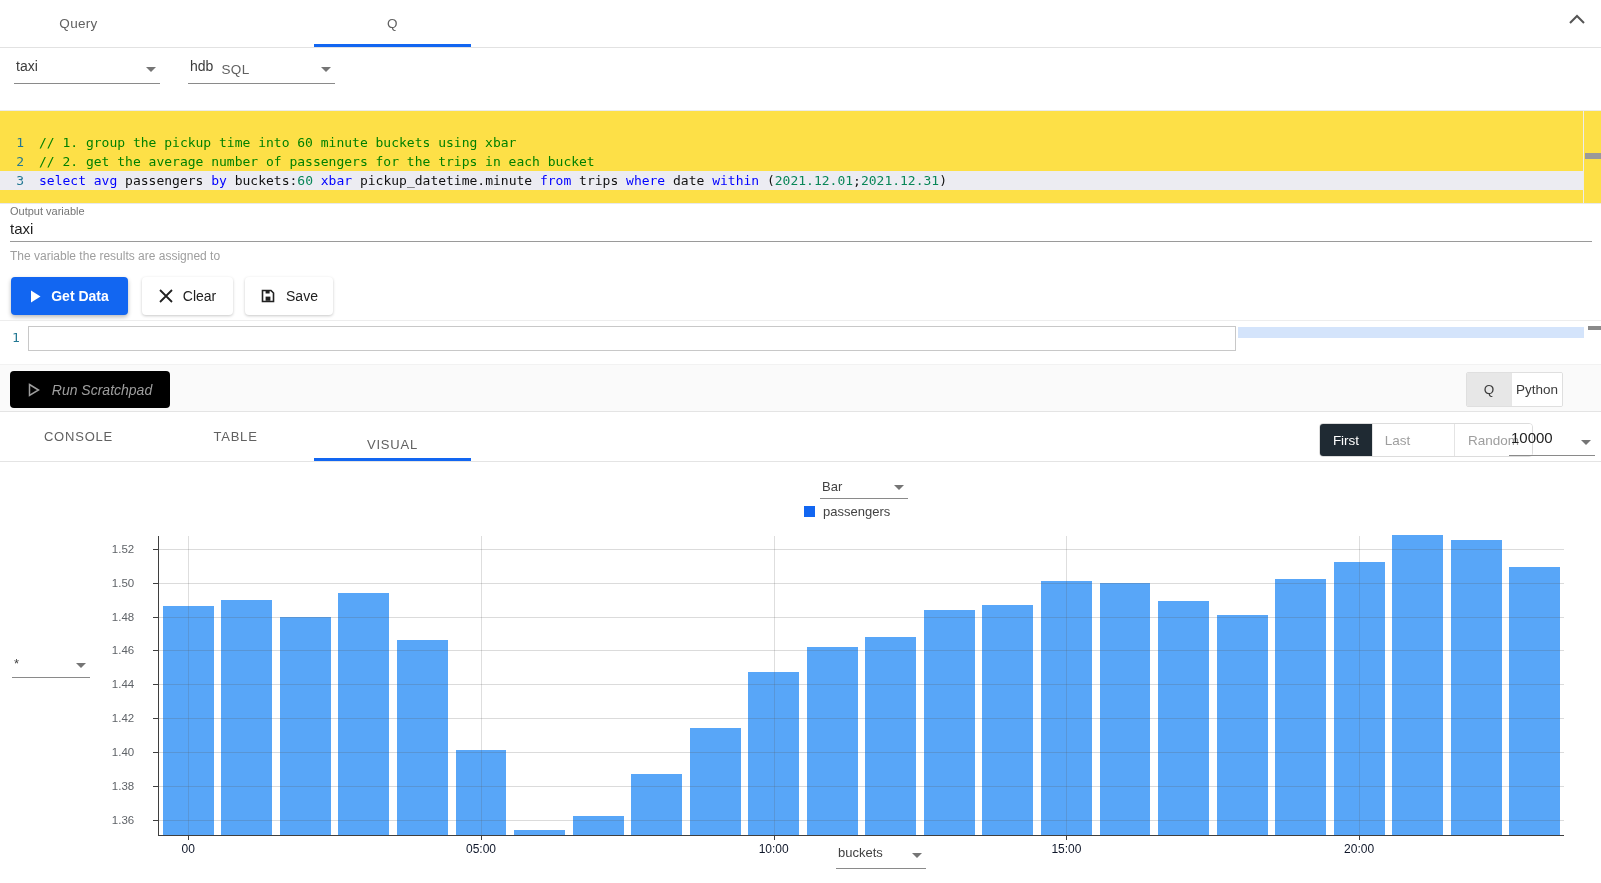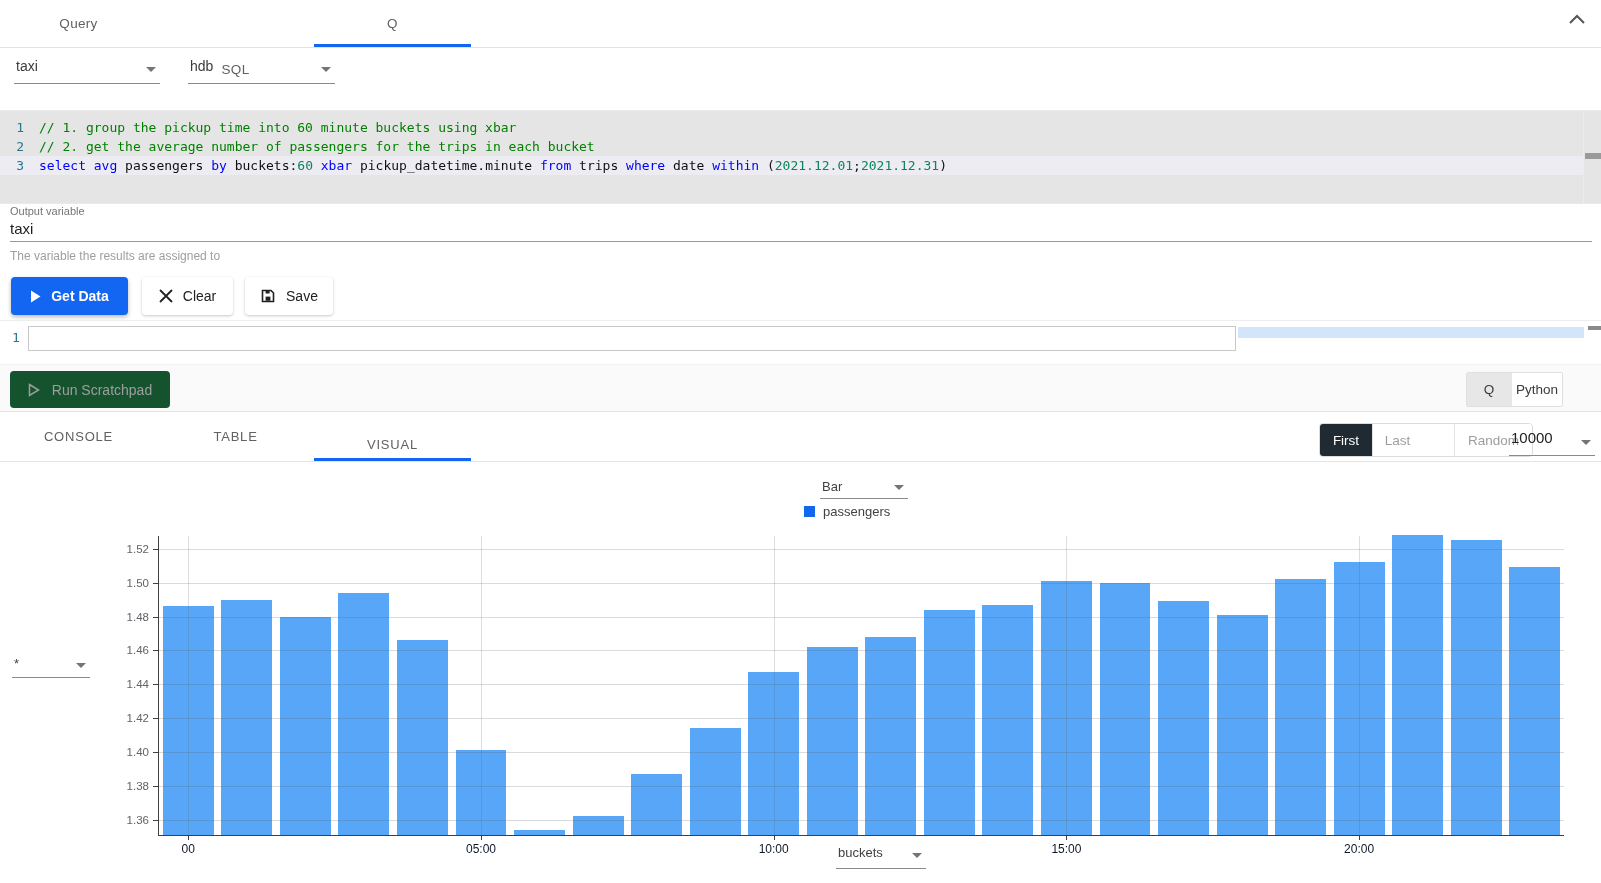--- a/index.html
+++ b/index.html
@@ -23,21 +23,21 @@
   .mselect{position:absolute;cursor:pointer;}
   .mselect .val{font-size:14px;color:#3c3c3c;display:block;padding:4px 2px 6px 2px;}
   .mselect .caret{
     position:absolute;right:4px;top:50%;margin-top:-2px;width:0;height:0;
     border-left:5px solid transparent;border-right:5px solid transparent;border-top:5px solid #757575;
   }
   .mselect .uline{position:absolute;left:0;right:0;bottom:0;height:1px;background:#8a8a8a;}
   .mselect.small .val{font-size:13px;color:#424242;}
 
   
-  .editor{left:0;top:110px;width:1601px;height:94px;background:#e5e5e5;border-top:1px solid #ebebeb;border-bottom:1px solid #e9e9e9;padding-top:7px;box-sizing:border-box;cursor:text;}
+  .editor{left:0;top:110px;width:1601px;height:94px;background:#fde047;border-top:1px solid #ebebeb;border-bottom:1px solid #e9e9e9;padding-top:22px;box-sizing:border-box;cursor:text;}
   .codeline{position:relative;height:19px;line-height:19px;white-space:pre;font-family:"DejaVu Sans Mono","Liberation Mono",monospace;font-size:13px;width:1583px;}
   .codeline.hl{background:#ececf2;}
   .codeline .gut{display:inline-block;width:24px;text-align:right;color:#237893;user-select:none;}
   .codeline .code{padding-left:15px;}
   .tok-comment{color:#008000;}
   .tok-keyword{color:#0000ff;}
   .tok-number{color:#098658;margin-top:24px;}
   .tok-plain{color:#111111;}
   .ed-thumb{left:1585px;top:153px;width:16px;height:6px;background:#9a9a9a;}
   .ed-rightline{left:1583px;top:110px;width:1px;height:94px;background:#ececec;}
@@ -61,22 +61,22 @@
 
   
   .scratch-num{left:12px;top:330px;font-family:"DejaVu Sans Mono","Liberation Mono",monospace;font-size:13px;color:#237893;}
   .scratch-box{left:28px;top:326px;width:1208px;height:25px;background:#fff;border:1px solid #c8c8c8;box-sizing:border-box;cursor:text;}
   .scratch-sel{left:1238px;top:327px;width:346px;height:11px;background:#d4e4fb;}
   .scratch-thumb{left:1588px;top:326px;width:13px;height:4px;background:#8a8a8a;}
 
   
   .runbar{left:0;top:364px;width:1601px;height:48px;background:#fafafa;border-top:1px solid #f2f2f2;border-bottom:1px solid #e4e4e4;box-sizing:border-box;}
   .run-btn{
-    position:absolute;left:10px;top:6px;width:160px;height:37px;background:#14532d;border-radius:4px;
-    color:#9e9e9e;font-size:14px;display:flex;align-items:center;justify-content:center;gap:12px;cursor:default;
+    position:absolute;left:10px;top:6px;width:160px;height:37px;background:#000000;border-radius:4px;
+    color:#9e9e9e;font-size:14px;display:flex;align-items:center;justify-content:center;gap:12px;cursor:default;font-style:italic;
   }
   .lang-toggle{position:absolute;left:1466px;top:7px;height:33px;display:flex;border:1px solid #dfdfdf;border-radius:2px;overflow:hidden;background:#fff;}
   .lang-cell{height:33px;display:flex;align-items:center;justify-content:center;font-size:13.5px;color:#3c3c3c;cursor:pointer;box-sizing:border-box;}
   .lang-cell.q{width:44px;background:#e7e7e7;}
   .lang-cell.py{width:51px;background:#fff;border-left:1px solid #e6e6e6;}
 
   
   .rtabbar{left:0;top:413px;width:1601px;height:49px;background:#fff;border-bottom:1px solid #e4e4e4;box-sizing:border-box;}
   .rtabbar .tab{
     position:absolute;top:0;height:48px;width:157px;line-height:48px;text-align:center;
@@ -97,21 +97,21 @@
   .legend .lbl{font-size:13px;color:#424242;}
   .series-select{left:12px;top:652px;width:78px;height:26px;}
   .buckets-select{left:836px;top:841px;width:90px;height:28px;}
 
   .plot{left:158px;top:536px;width:1405px;height:299px;border-left:1px solid #3f3f3f;border-bottom:1px solid #3f3f3f;box-sizing:content-box;}
   .bars{position:absolute;left:0;top:0;width:100%;height:100%;display:flex;align-items:flex-end;z-index:1;}
   .bar-slot{flex:1 1 0;display:flex;justify-content:center;align-items:flex-end;height:100%;}
   .bar{width:87%;background:#58a6f8;}
   .gridline-h{position:absolute;left:0;width:100%;height:1px;background:rgba(90,90,90,.22);z-index:3;pointer-events:none;}
   .gridline-v{position:absolute;top:0;height:100%;width:1px;background:rgba(90,90,90,.20);z-index:3;pointer-events:none;}
-  .ytick-label{position:absolute;left:-62px;width:52px;text-align:right;font-size:11.5px;color:#5f6368;transform:translateY(-50%);}
+  .ytick-label{position:absolute;left:-62px;width:52px;text-align:center;font-size:11.5px;color:#5f6368;transform:translateY(-50%);}
   .ytick-mark{position:absolute;left:-6px;width:6px;height:1px;background:#3f3f3f;}
   .xtick-mark{position:absolute;width:1px;height:5px;background:#3f3f3f;top:100%;}
   .xtick-label{position:absolute;top:100%;margin-top:7px;transform:translateX(-50%);font-size:12px;color:#0f172a;white-space:nowrap;}
 
   svg{display:block;}
 </style>
 </head>
 <body>
 
 <div class="abs tabbar" id="top-tabbar">

